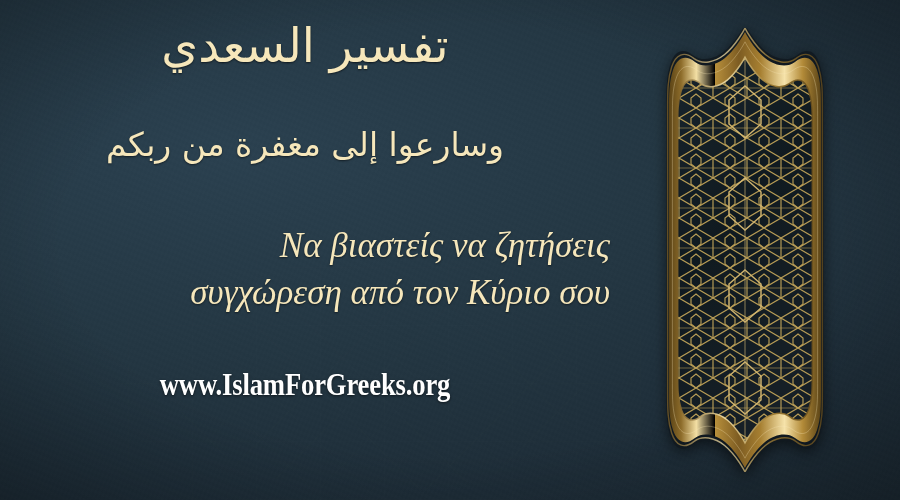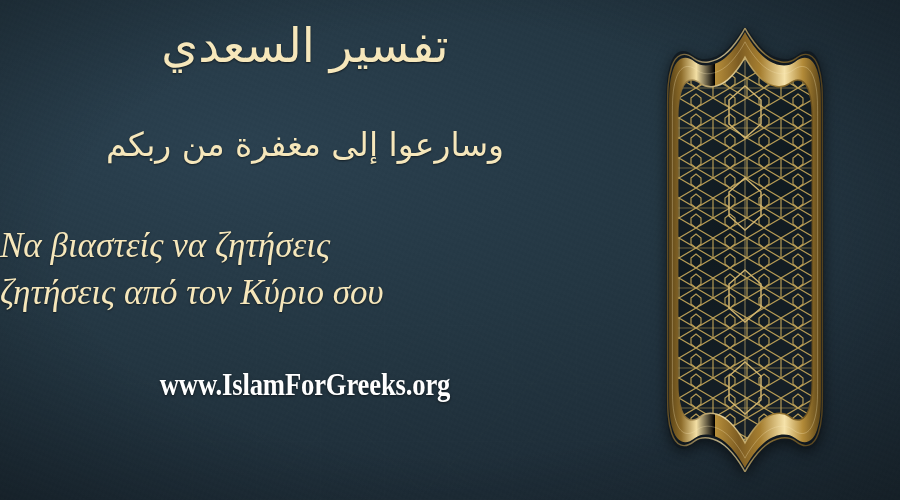--- a/index.html
+++ b/index.html
@@ -91,21 +91,21 @@
     font-size: 33px;
     line-height: 1.3;
     font-family: "DejaVu Sans", "Liberation Sans", sans-serif;
     text-shadow: 0 1px 2px rgba(0,0,0,.5);
   }
 
   .greek-block {
     position: absolute;
     left: 0; right: 0;
     top: 222px;
-    text-align: left;
+    text-align: right;
     color: #f6e7bb;
     font-style: italic;
     font-size: 35px;
     line-height: 1.35;
     font-family: "Liberation Serif", "DejaVu Serif", serif;
     text-shadow: 0 1px 2px rgba(0,0,0,.5);
   }
   .greek-block .gl { display: block; white-space: nowrap; }
 
   .site-url {
@@ -144,21 +144,21 @@
   <div class="bg-vignette"></div>
 
   <div class="text-col">
 
     <div class="arabic-title">تفسير السعدي</div>
 
     <div class="arabic-verse">وسارعوا إلى مغفرة من ربكم</div>
 
     <div class="greek-block">
       <span class="gl">Να βιαστείς να ζητήσεις</span>
-      <span class="gl">ζητήσεις από τον Κύριο σου</span>
+      <span class="gl">συγχώρεση από τον Κύριο σου</span>
     </div>
 
     <div class="site-url">www.IslamForGreeks.org</div>
 
   </div>
 
   <div class="ornament">
     <svg viewBox="0 0 200 444" xmlns="http://www.w3.org/2000/svg" aria-hidden="true">
       <defs>
 

